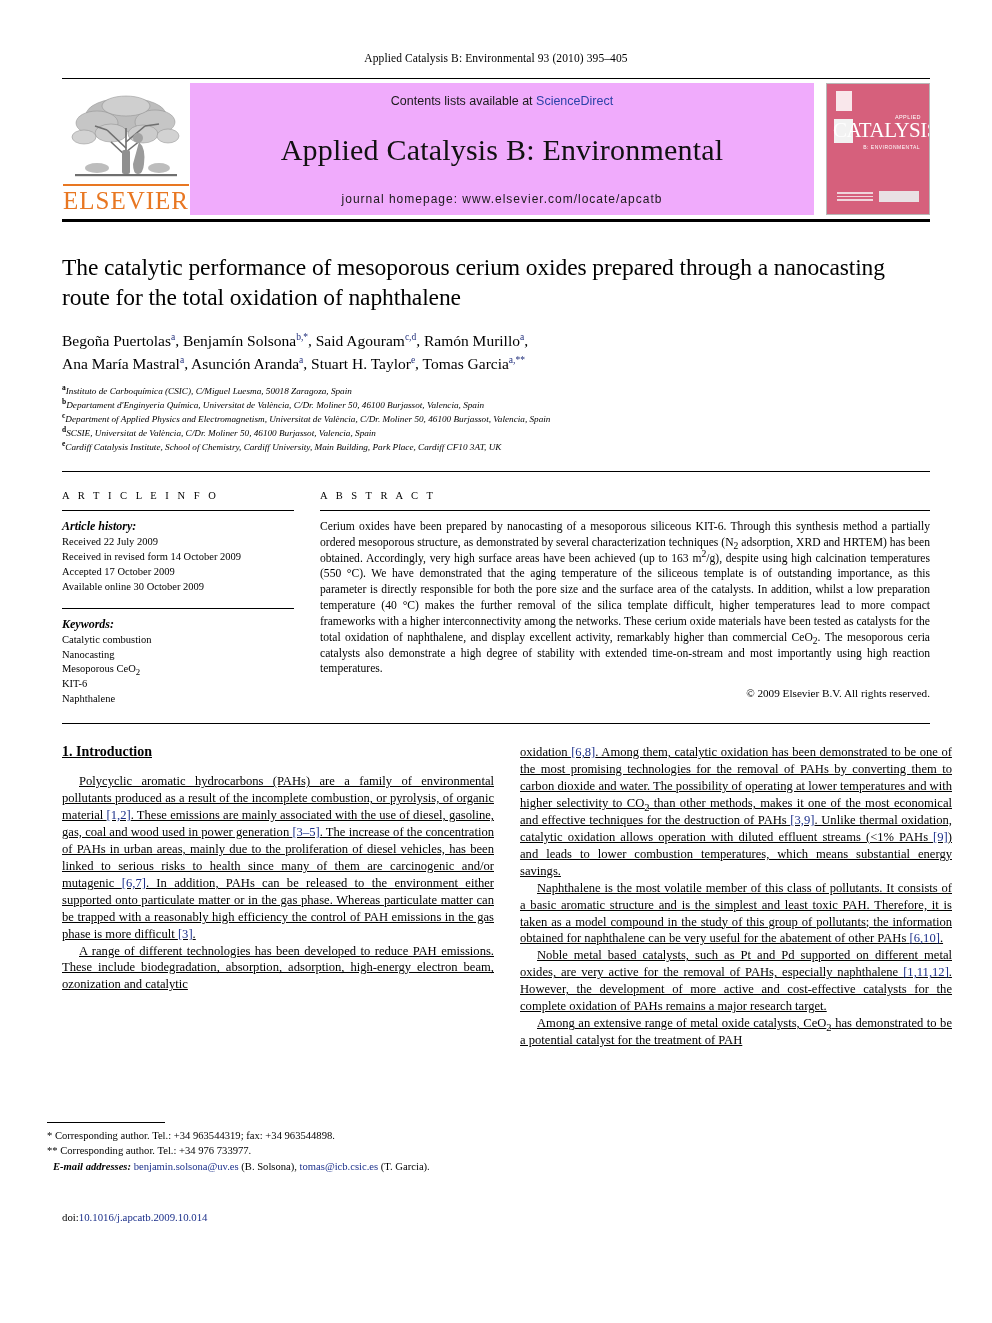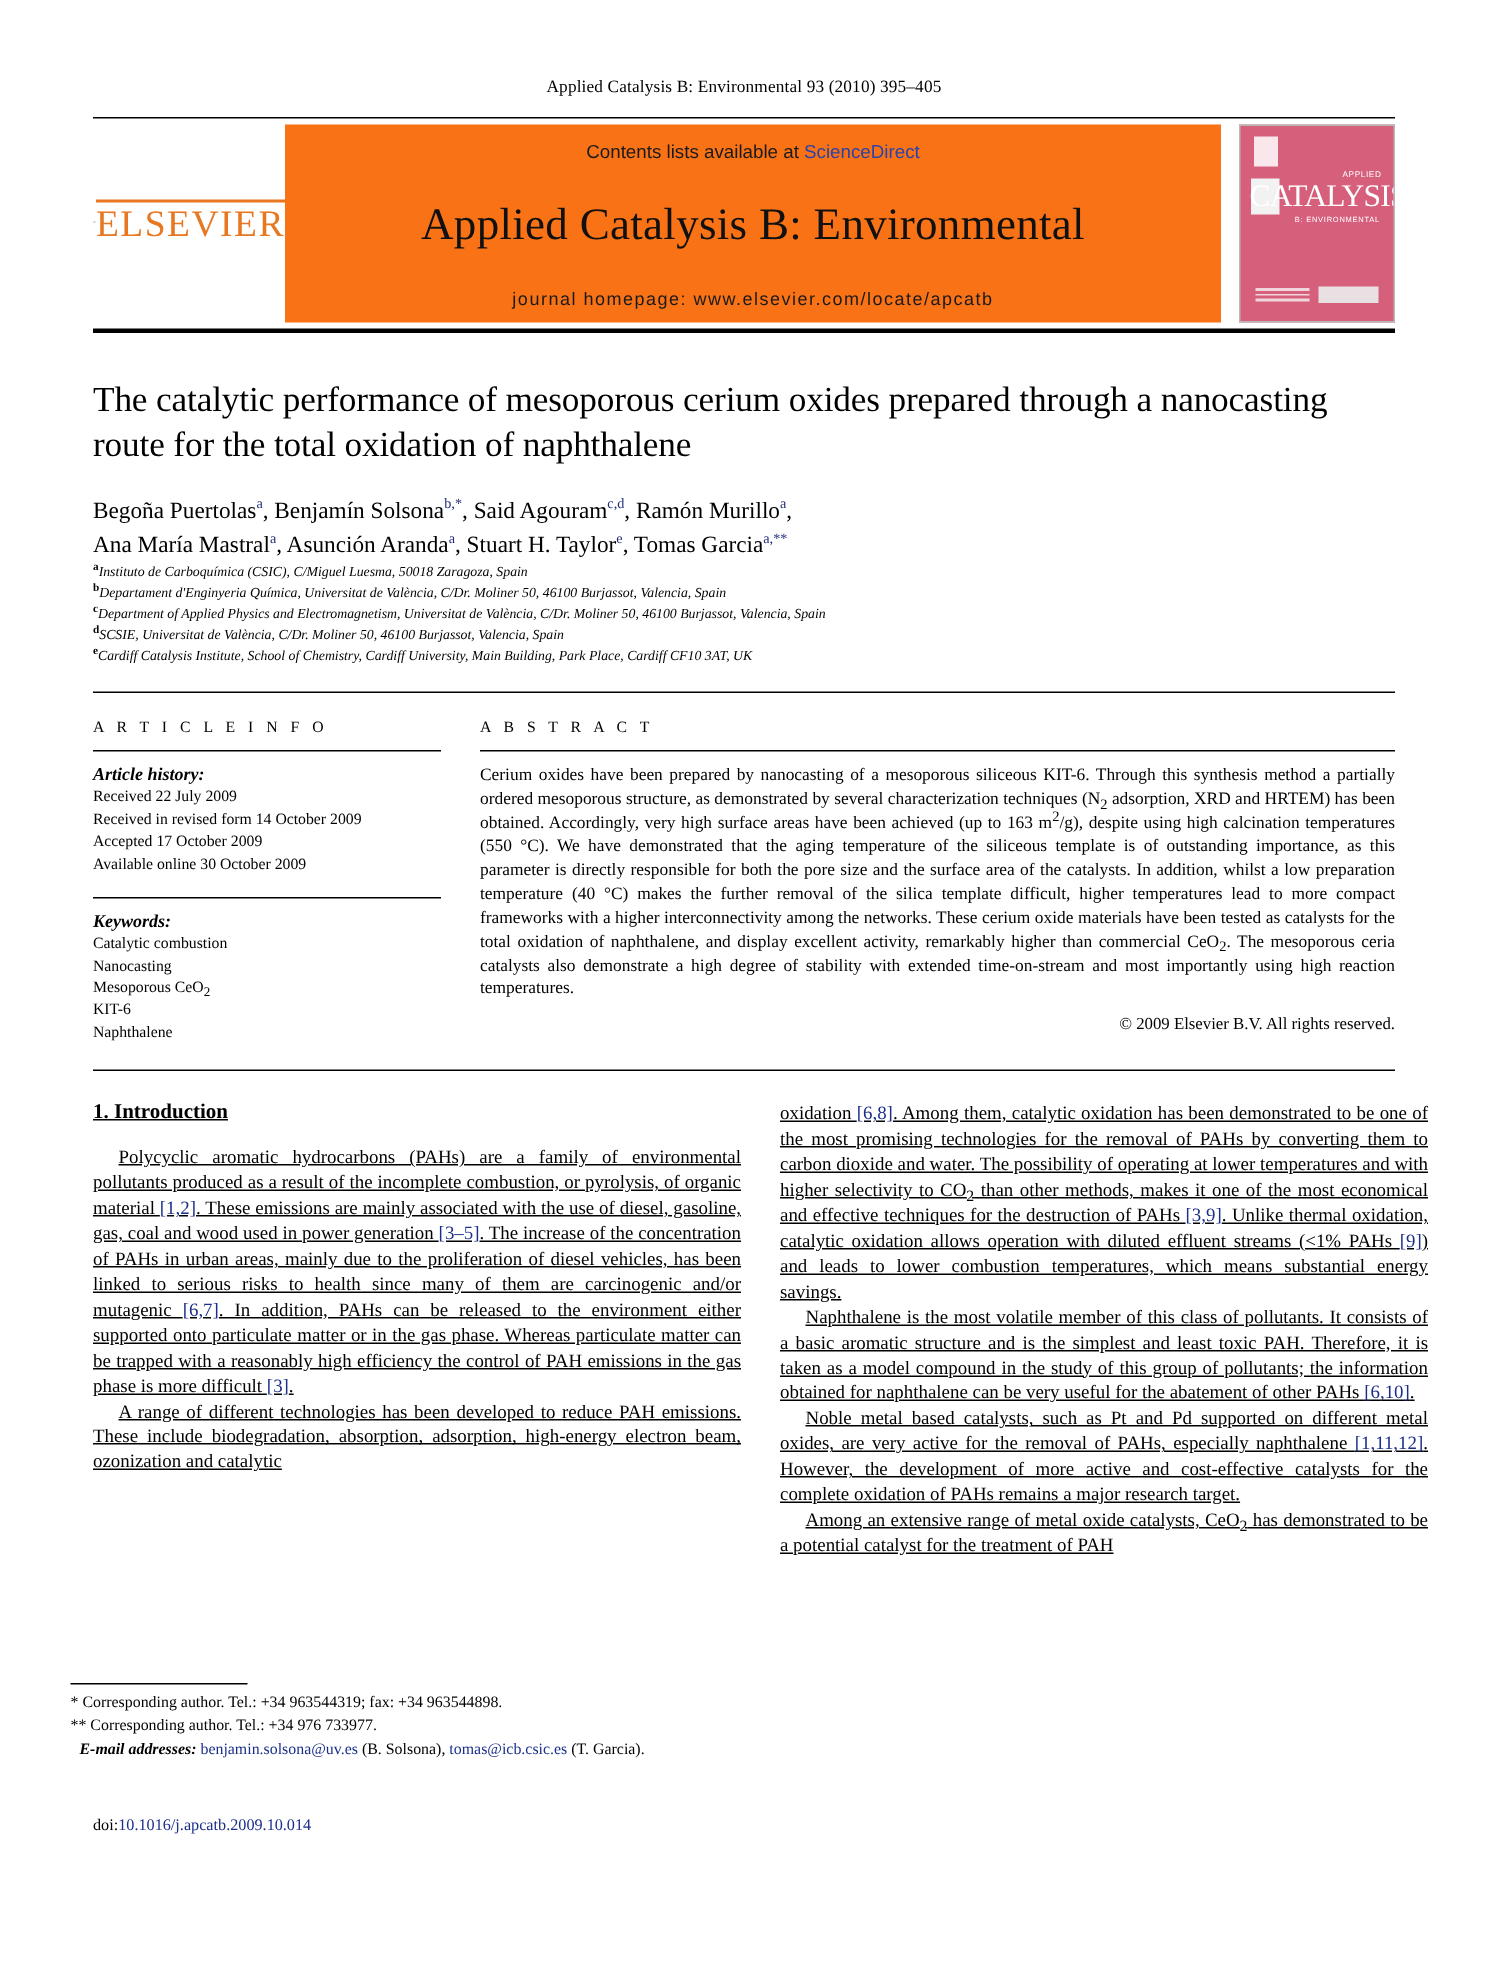--- a/index.html
+++ b/index.html
@@ -43,41 +43,41 @@
     align-items: stretch;
     height: 132px;
     margin-top: 4px;
   }
   .els-logo {
     width: 128px;
     flex: 0 0 128px;
     position: relative;
     background: #ffffff;
     display: flex;
-    flex-direction: row;
+    flex-direction: column;
     justify-content: flex-end;
     align-items: center;
     padding-bottom: 2px;
     box-sizing: border-box;
   }
   .tree-svg { display:block; }
   .els-word {
     font-family: "Liberation Serif", serif;
     color: #E87722;
     font-size: 25px;
     letter-spacing: 1px;
     line-height: 1;
     border-top: 2px solid #E87722;
     border-bottom: 0;
     padding-top: 2px;
     margin-top: -2px;
   }
   .masthead-center {
     flex: 1 1 auto;
-    background: #f97316;
+    background: #f0abfc;
     display: flex;
     flex-direction: column;
     justify-content: space-between;
     align-items: center;
     padding: 11px 0 9px 0;
     box-sizing: border-box;
   }
   .contents-line {
     font-family: "Liberation Sans", sans-serif;
     font-size: 12.5px;
@@ -177,21 +177,21 @@
     font-size: 23.5px;
     font-weight: normal;
     line-height: 1.28;
     margin: 0 0 18px 0;
     letter-spacing: -0.1px;
   }
   .authors {
     font-family: "Liberation Serif", serif;
     font-size: 15.5px;
     line-height: 1.45;
-    margin-bottom: 0;
+    margin-bottom: 10px;
   }
   .authors sup { color: #1f2d7a; font-size: 9.5px; }
   .affils {
     font-family: "Liberation Serif", serif;
     font-style: italic;
     font-size: 9.2px;
     line-height: 1.52;
   }
   .affils .aff sup { font-style: normal; font-weight: bold; font-size: 7.5px; }
   .title-rule {

